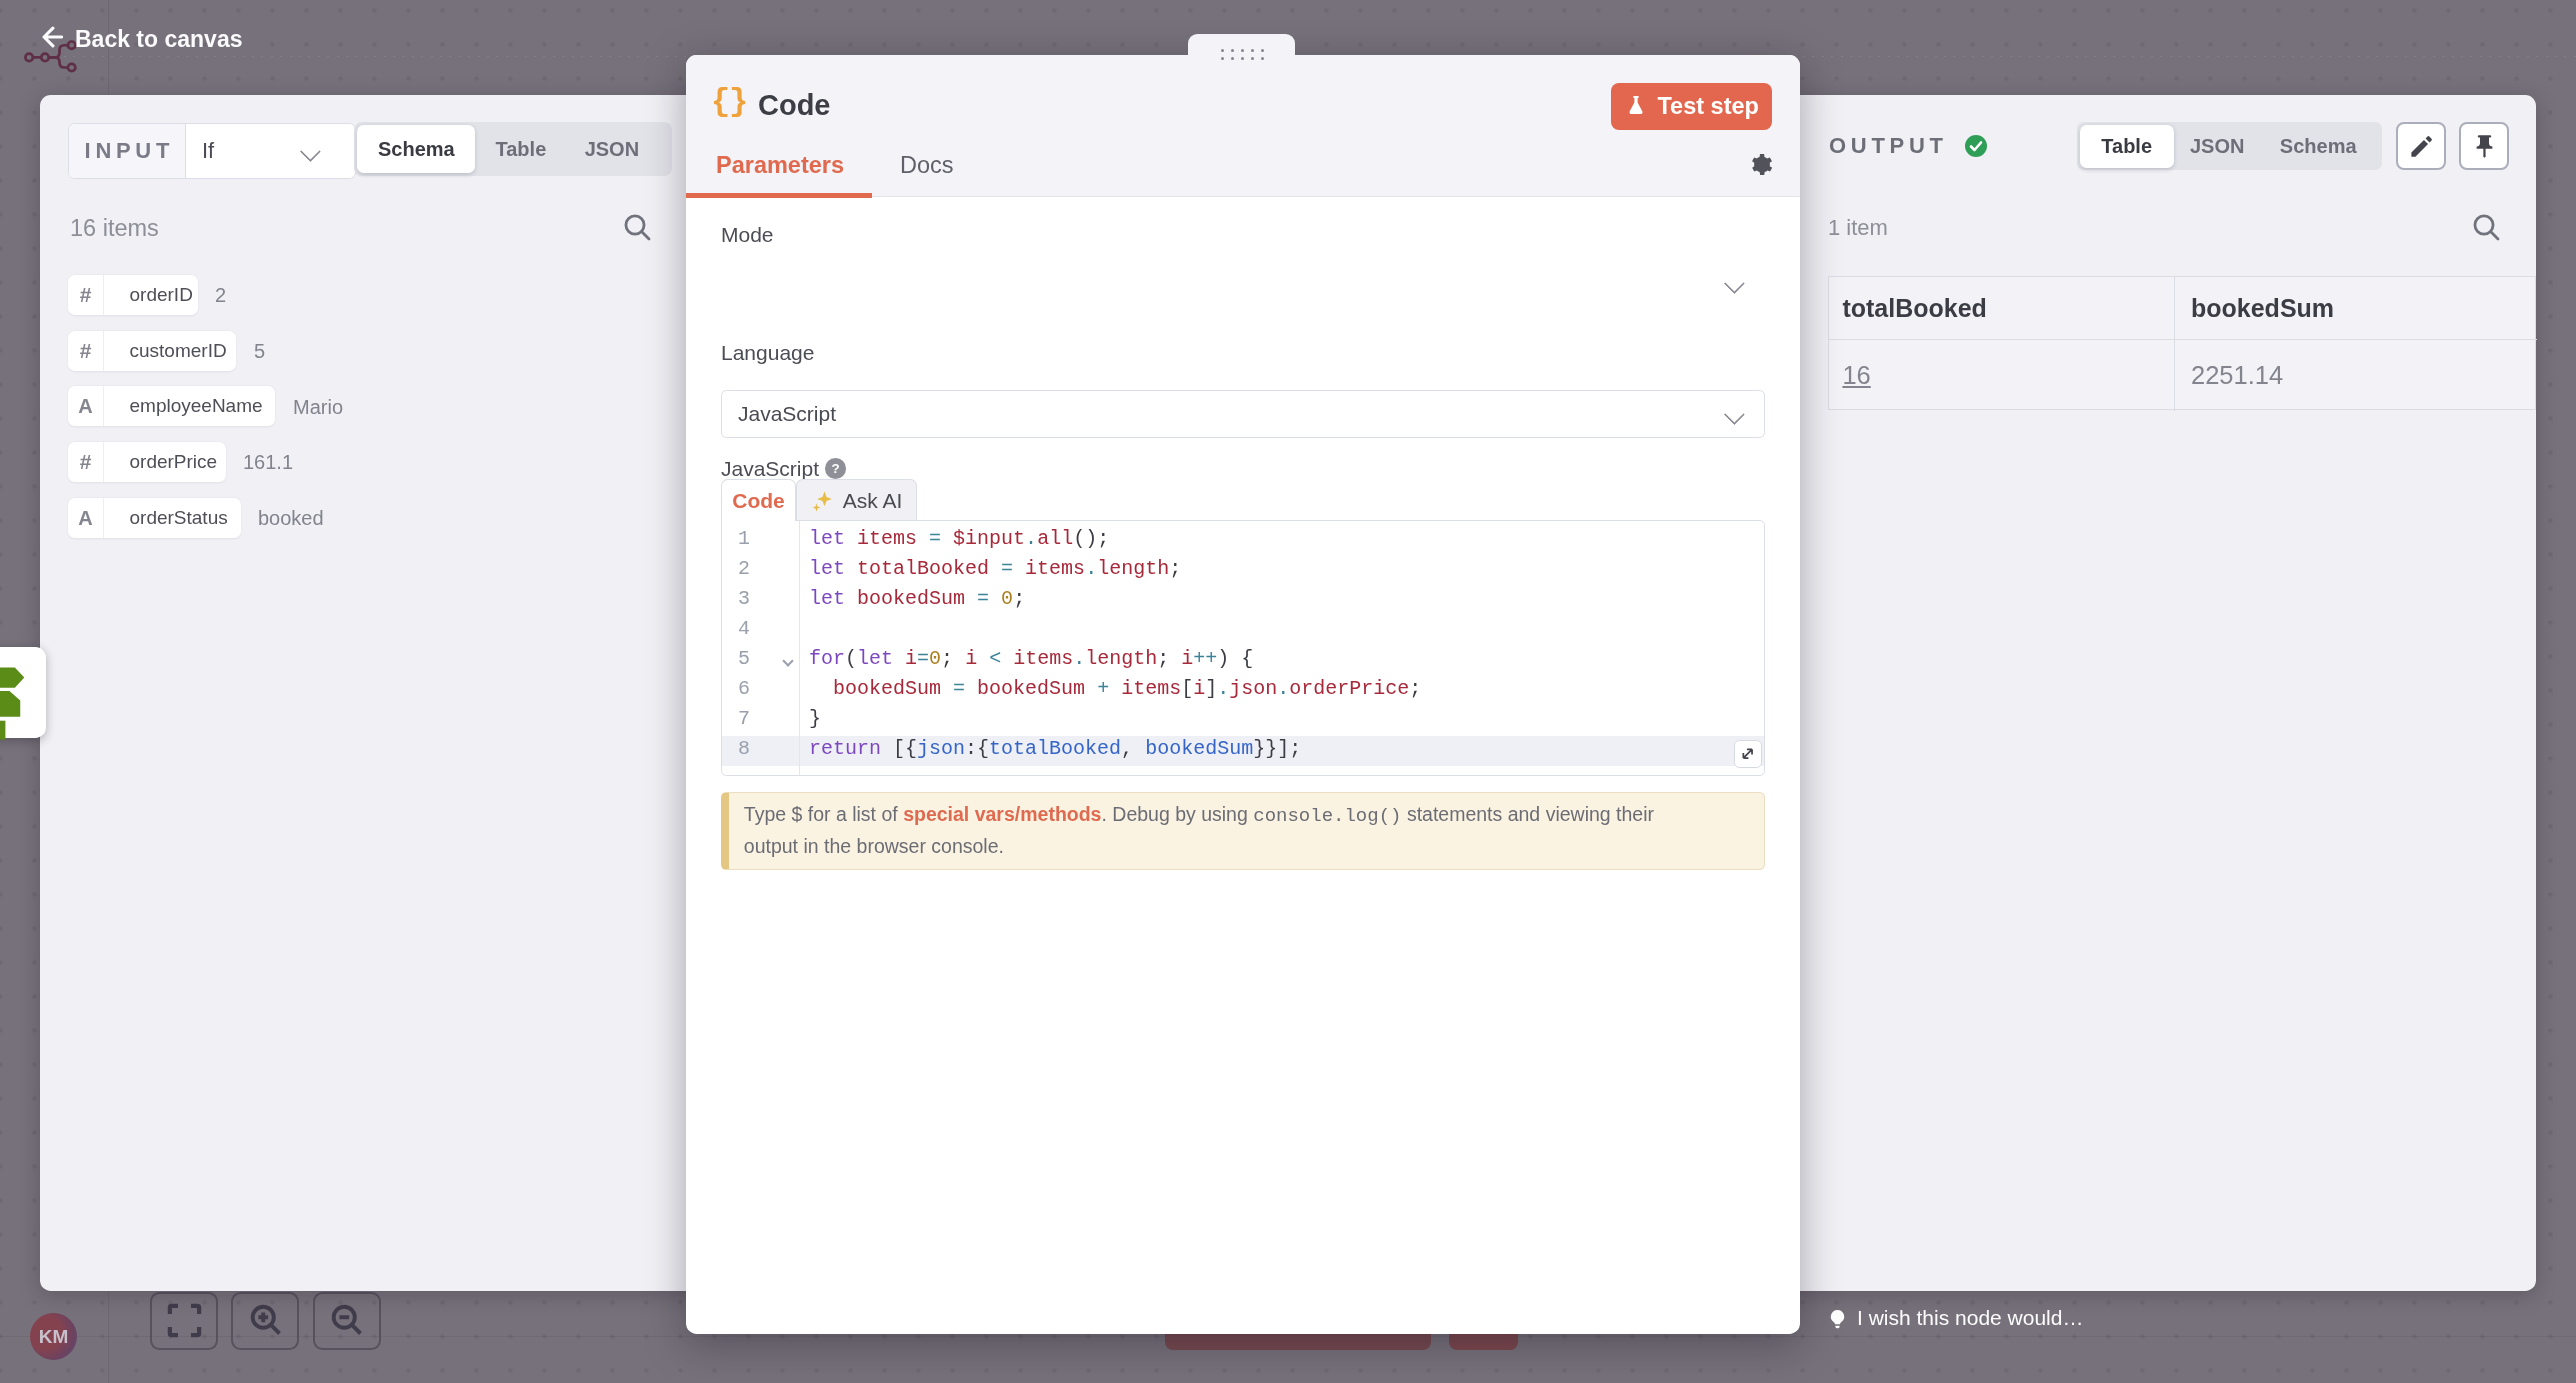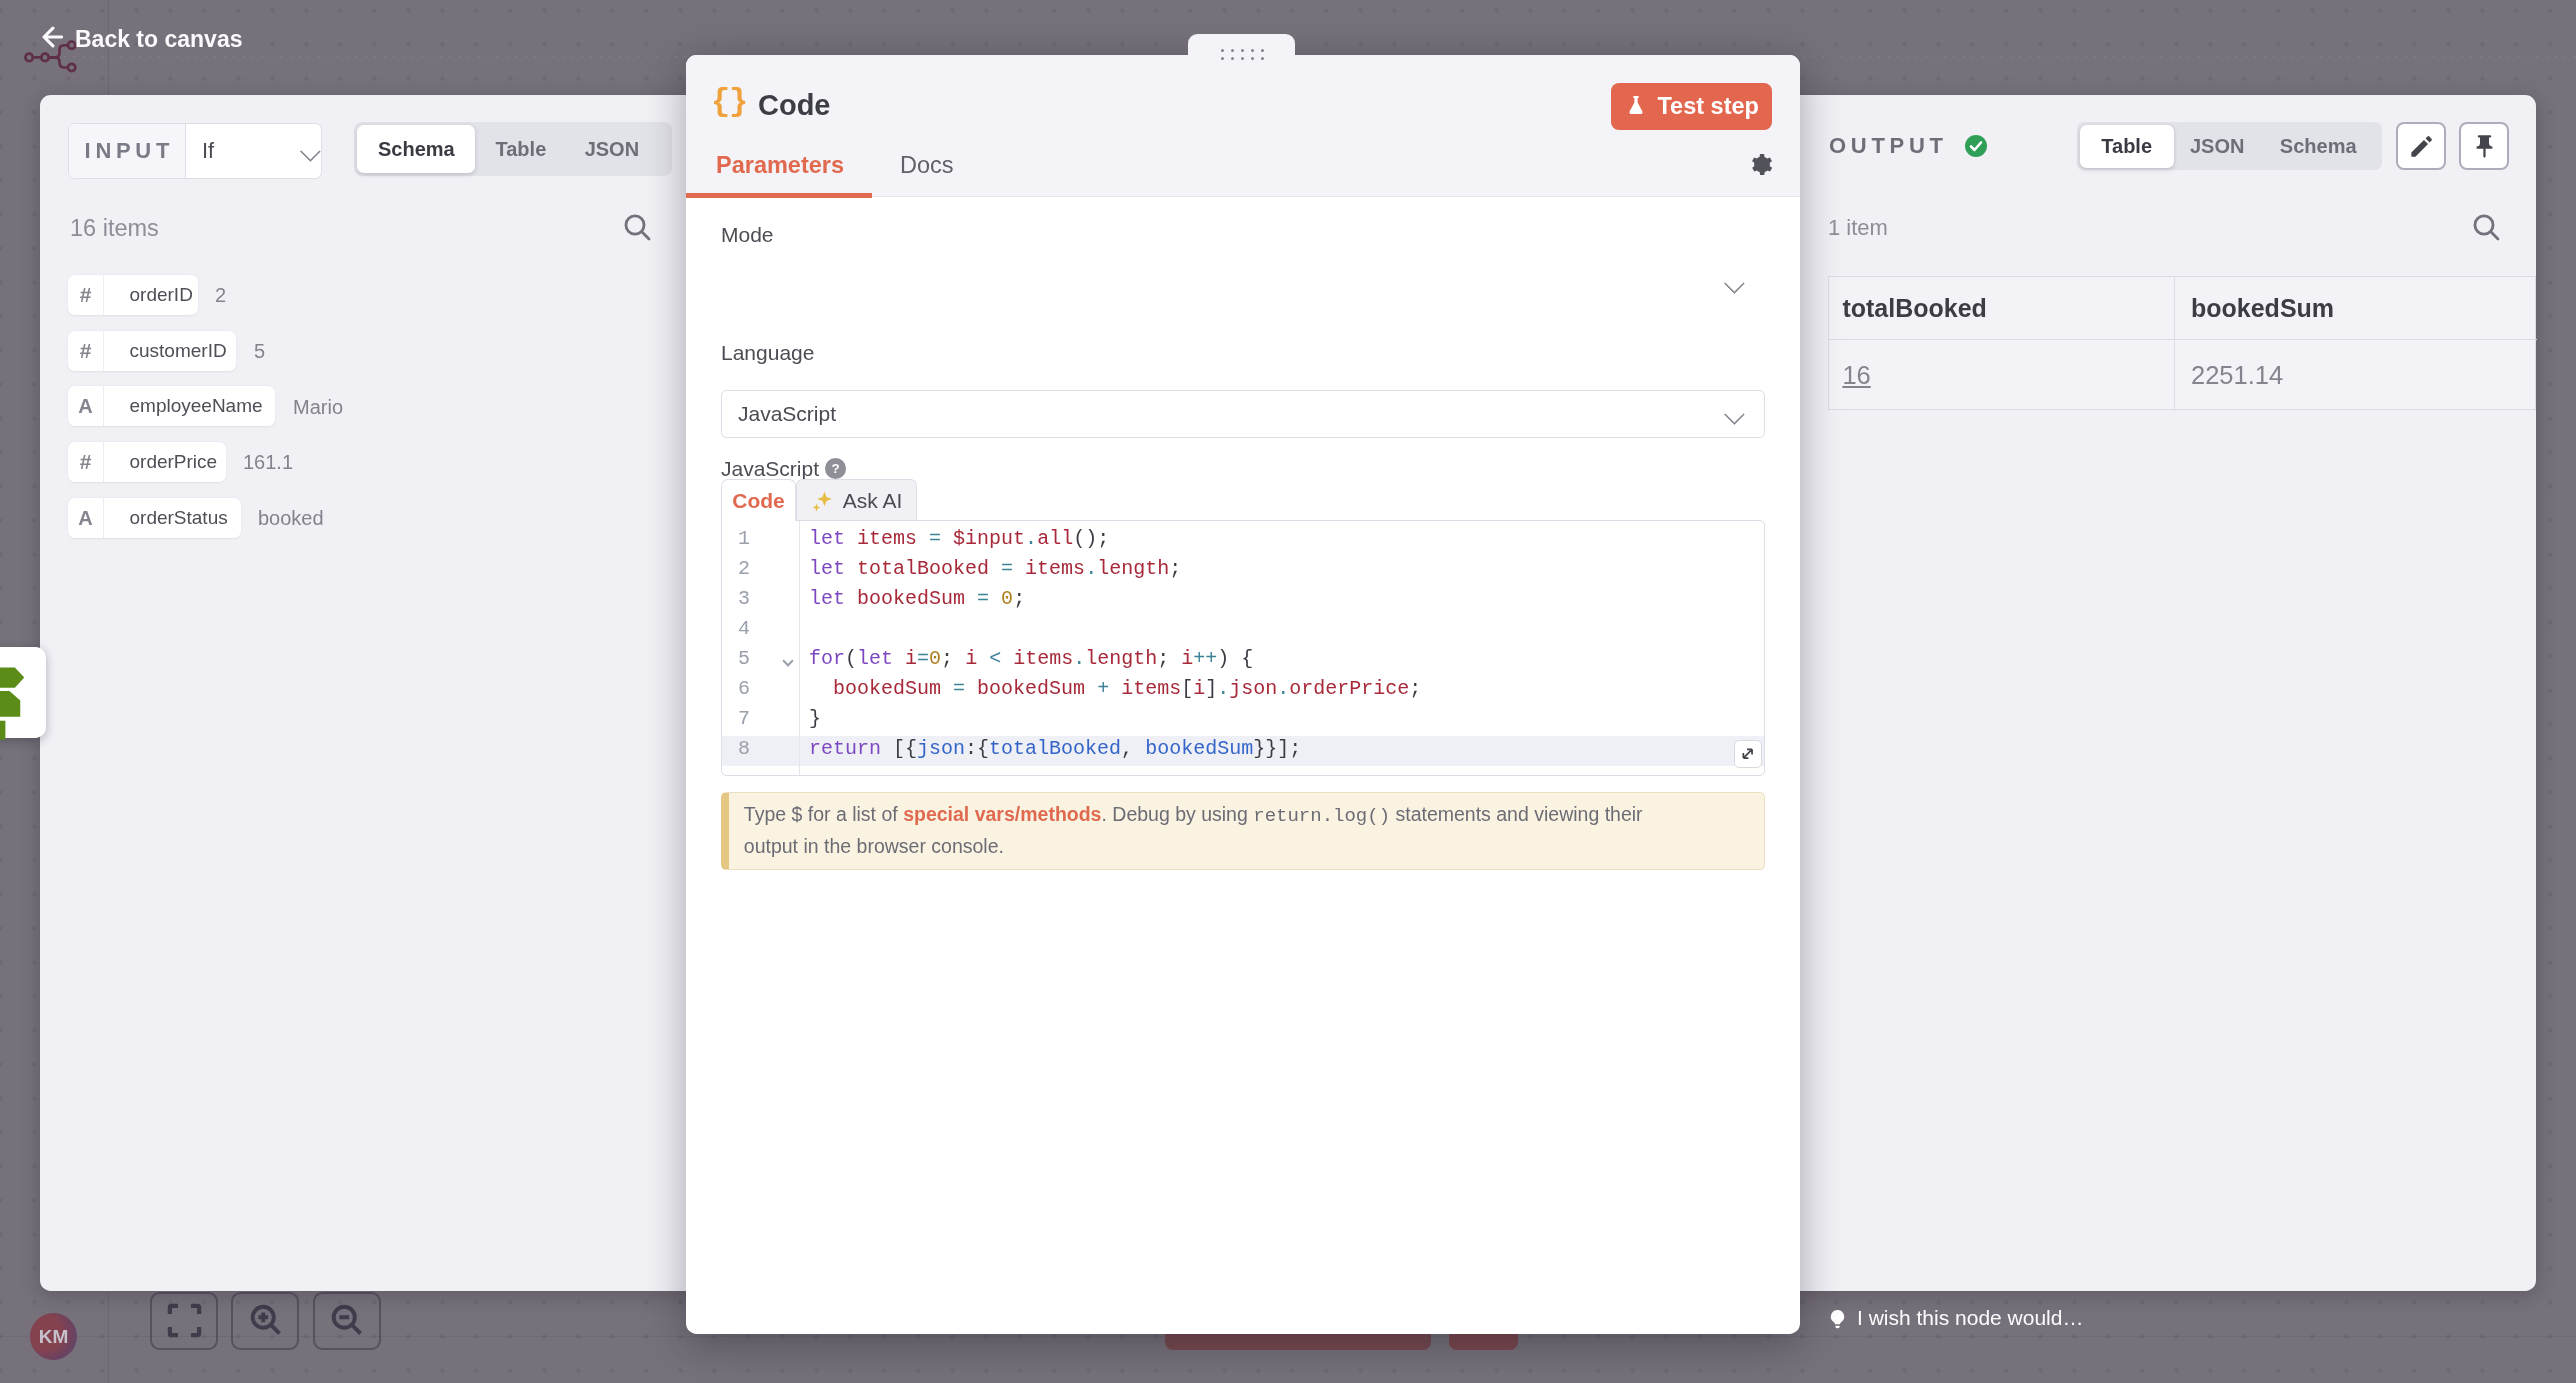--- a/index.html
+++ b/index.html
@@ -99,21 +99,21 @@
   <div class="abs" style="left:30px; top:1313px; width:47px; height:47px; border-radius:50%; display:flex; align-items:center; justify-content:center; color:#c6c1cc; font-size:19px; font-weight:700;">KM</div>
 
   <svg class="abs" style="left:1826px; top:1308px;" width="23" height="23" viewBox="0 0 24 24">
     <path d="M12 2a7 7 0 0 0-4 12.7c.8.6 1.3 1.4 1.5 2.3h5c.2-.9.7-1.7 1.5-2.3A7 7 0 0 0 12 2z" fill="#fff"></path>
     <path d="M9.8 18.5h4.4v1a1.6 1.6 0 0 1-1.6 1.5h-1.2a1.6 1.6 0 0 1-1.6-1.5z" fill="#fff"></path>
   </svg>
   <div class="abs" style="left:1857px; top:1306px; font-size:21px; color:#fdfdfe;">I wish this node would…</div>
 
   <div id="panel" class="abs"></div>
 
-  <div class="abs" style="left:68px; top:123px; width:254px; height:56px; background:#fff; border:1.3px solid #dbdee6; border-radius:6.7px; display:flex;">
+  <div class="abs" style="left:68px; top:123px; width:288px; height:56px; background:#fff; border:1.3px solid #dbdee6; border-radius:6.7px; display:flex;">
     <div style="width:117px; background:#f6f6fa; border-right:1.3px solid #dbdee6; border-radius:5.4px 0 0 5.4px; display:flex; align-items:center; justify-content:center;">
       <span style="font-size:22px; font-weight:600; letter-spacing:4.7px; color:#7b7b87; text-indent:4.7px;">INPUT</span>
     </div>
     <div style="flex:1; display:flex; align-items:center; padding-left:16px; font-size:22px; color:#4a4a53;">If</div>
   </div>
   <div class="chev" style="left:303px; top:144px;"></div>
 
   <div class="seg" style="left:354px; top:122px; width:318px; height:54px;">
     <div class="on" style="width:118px; margin-left:3.4px; font-size:20px;">Schema</div>
     <div class="off" style="width:91px; font-size:20px;">Table</div>
@@ -270,17 +270,17 @@
 <span class="kw">return</span> <span class="pn">[{</span><span class="pr">json</span><span class="pn">:{</span><span class="pr">totalBooked</span><span class="pn">,</span> <span class="pr">bookedSum</span><span class="pn">}}];</span></div>
 
       <div style="position:absolute; left:1012px; top:219px; width:28px; height:28px; background:#fff; border:1.3px solid #d6d9e0; border-radius:5.4px; display:flex; align-items:center; justify-content:center;">
         <svg width="17.4" height="17.4" viewBox="0 0 24 24">
           <path d="M6 18 L18 6 M6 18 v-7 M6 18 h7 M18 6 h-7 M18 6 v7" stroke="#44444d" stroke-width="2.4" fill="none"></path>
         </svg>
       </div>
     </div>
 
     <div class="abs" style="left:35px; top:737px; width:1044px; height:78px; background:#faf3e2; border:1.3px solid #eadfc2; border-left:8px solid #e3c783; border-radius:5.4px; font-size:19.5px; color:#6c6c75;">
-      <div style="position:absolute; left:14.8px; top:10px; white-space:nowrap;">Type $ for a list of <span style="font-weight:700; color:#df6a50;">special vars/methods</span>. Debug by using <span style="font-family:'Liberation Mono',monospace; font-size:19px;">return.log()</span> statements and viewing their</div>
+      <div style="position:absolute; left:14.8px; top:10px; white-space:nowrap;">Type $ for a list of <span style="font-weight:700; color:#df6a50;">special vars/methods</span>. Debug by using <span style="font-family:'Liberation Mono',monospace; font-size:19px;">console.log()</span> statements and viewing their</div>
       <div style="position:absolute; left:14.8px; top:42px;">output in the browser console.</div>
     </div>
   </div>
 
 
 </body></html>

